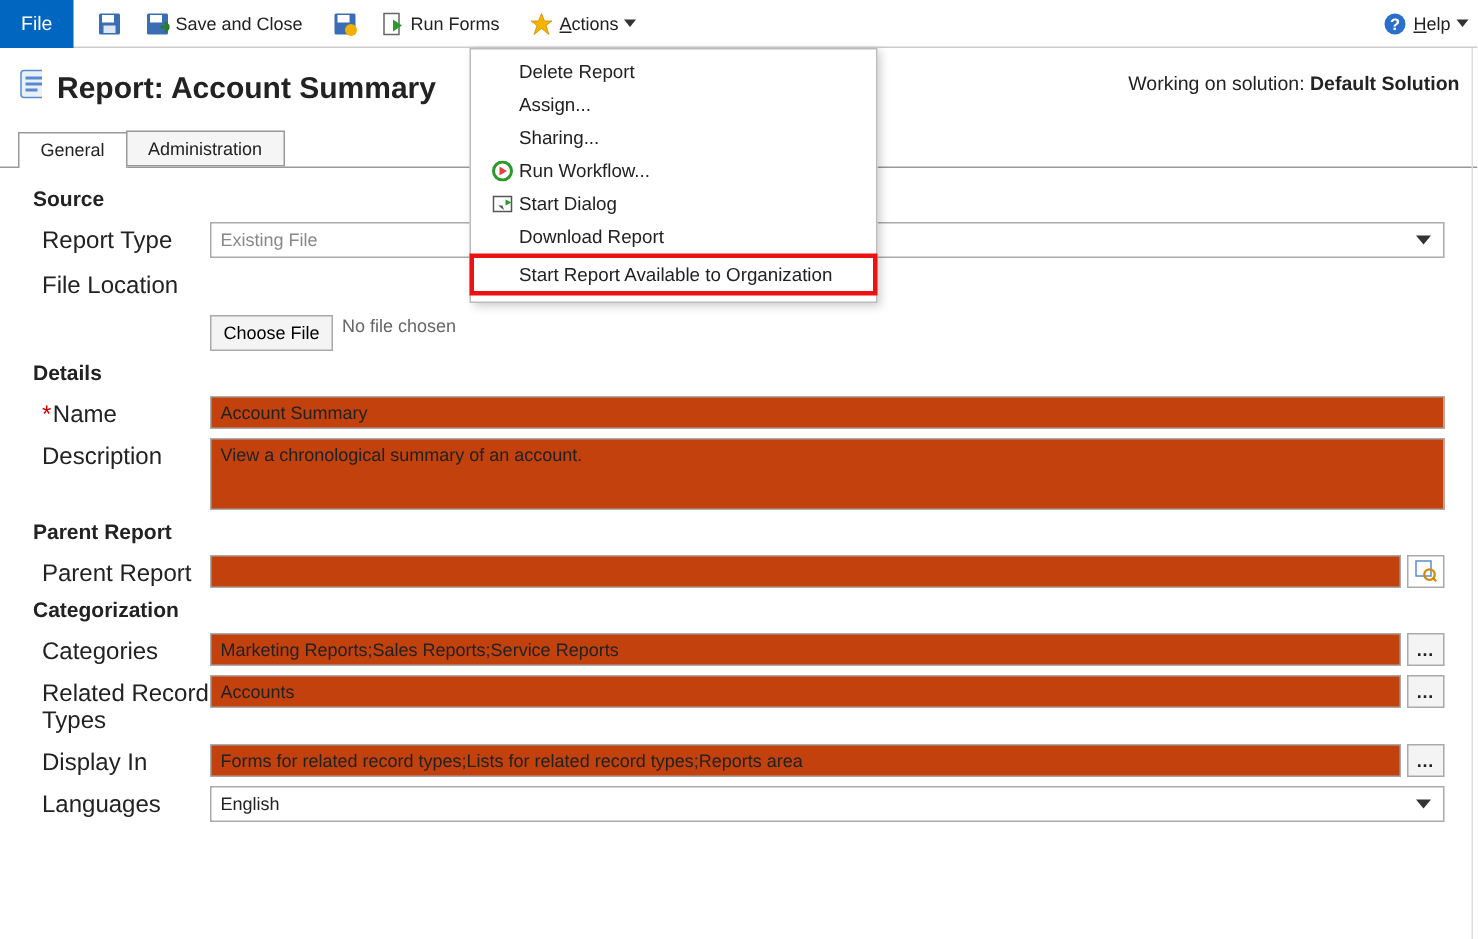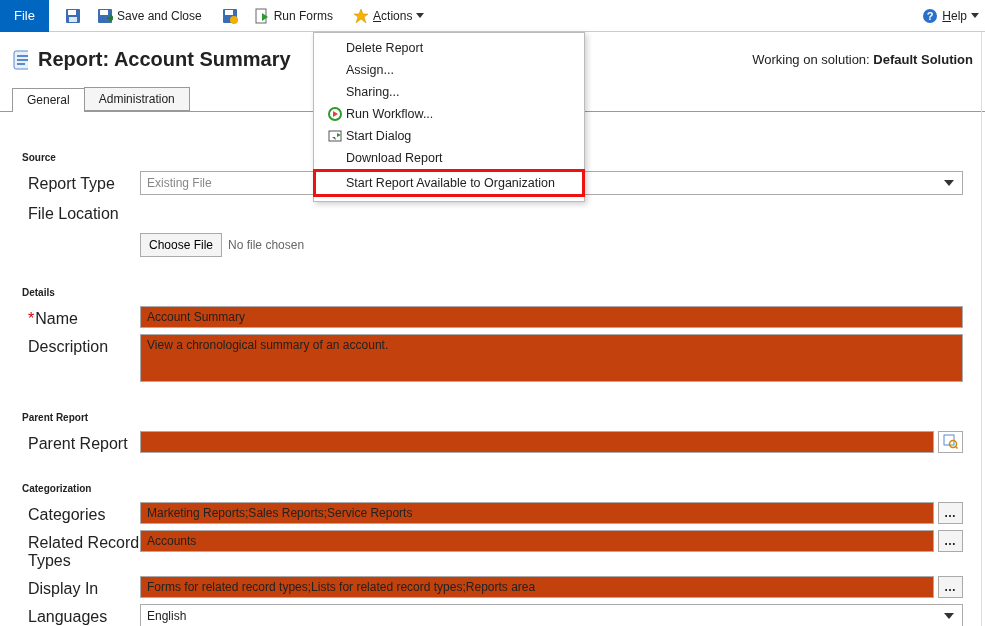--- a/index.html
+++ b/index.html
@@ -46,21 +46,20 @@
   .ic { width: 16px; height: 16px; display: inline-flex; align-items: center; justify-content: center; }
   .caret {
     display: inline-block; width: 0; height: 0;
     border-left: 4px solid transparent; border-right: 4px solid transparent;
     border-top: 5px solid #333; margin-left: 4px; vertical-align: middle;
   }
   .underline-first::first-letter { text-decoration: underline; }
   
   .header {
     display: flex;
-    align-items: center;
     padding: 16px 12px 8px 12px;
   }
   .header .title-ic { margin-right: 10px; }
   .header h1 { font-size: 20px; font-weight: 600; margin: 0; flex: 1; }
   .header .right { font-size: 13px; }
   .header .right .bold { font-weight: 600; }
   
   .tabs-row {
     border-bottom: 1px solid #999;
     padding: 0 12px;
@@ -85,22 +84,22 @@
     background: #f5f5f5;
     top: 0;
     border-bottom: 1px solid #999;
   }
   
   .form-body {
     padding: 10px 22px 0 22px;
   }
   .section-title {
     font-weight: 600;
-    font-size: 10px;
-    margin: 30px 0 8px 0;
+    font-size: 14px;
+    margin: 2px 0 8px 0;
     color: #222;
   }
   .row {
     display: flex;
     align-items: flex-start;
     margin-bottom: 6px;
   }
   .label-col {
     width: 118px;
     padding-left: 6px;
@@ -164,21 +163,21 @@
   }
   .btn-lookup {
     width: 26px;
     border: 1px solid #aaa;
     background: #fff;
     display: flex;
     align-items: center;
     justify-content: center;
     cursor: pointer;
   }
-  .file-row { display: flex; align-items: center; gap: 6px; padding-top: 4px; }
+  .file-row { display: flex; gap: 6px; padding-top: 4px; }
   .grey-text { color: #666; font-size: 12px; }
   
   .menu {
     position: absolute;
     top: 32px;
     left: 313px;
     width: 272px;
     background: #fff;
     border: 1px solid #bbb;
     box-shadow: 2px 2px 6px rgba(0,0,0,0.2);

